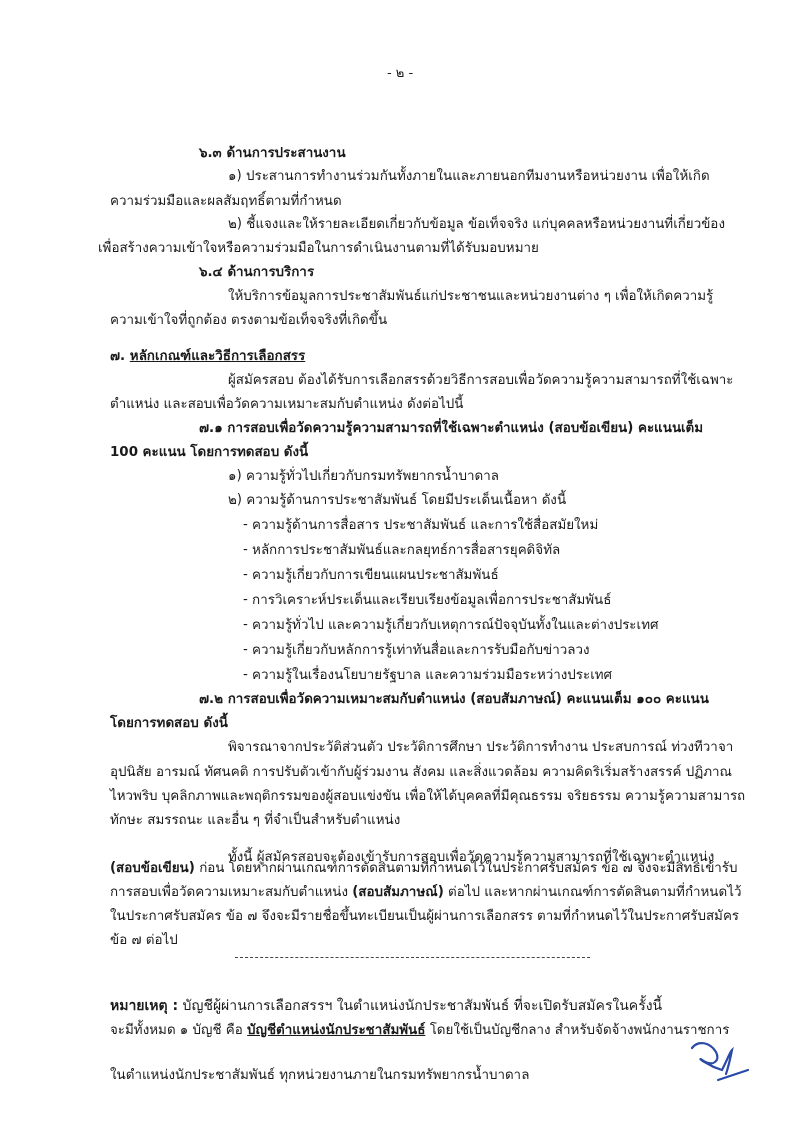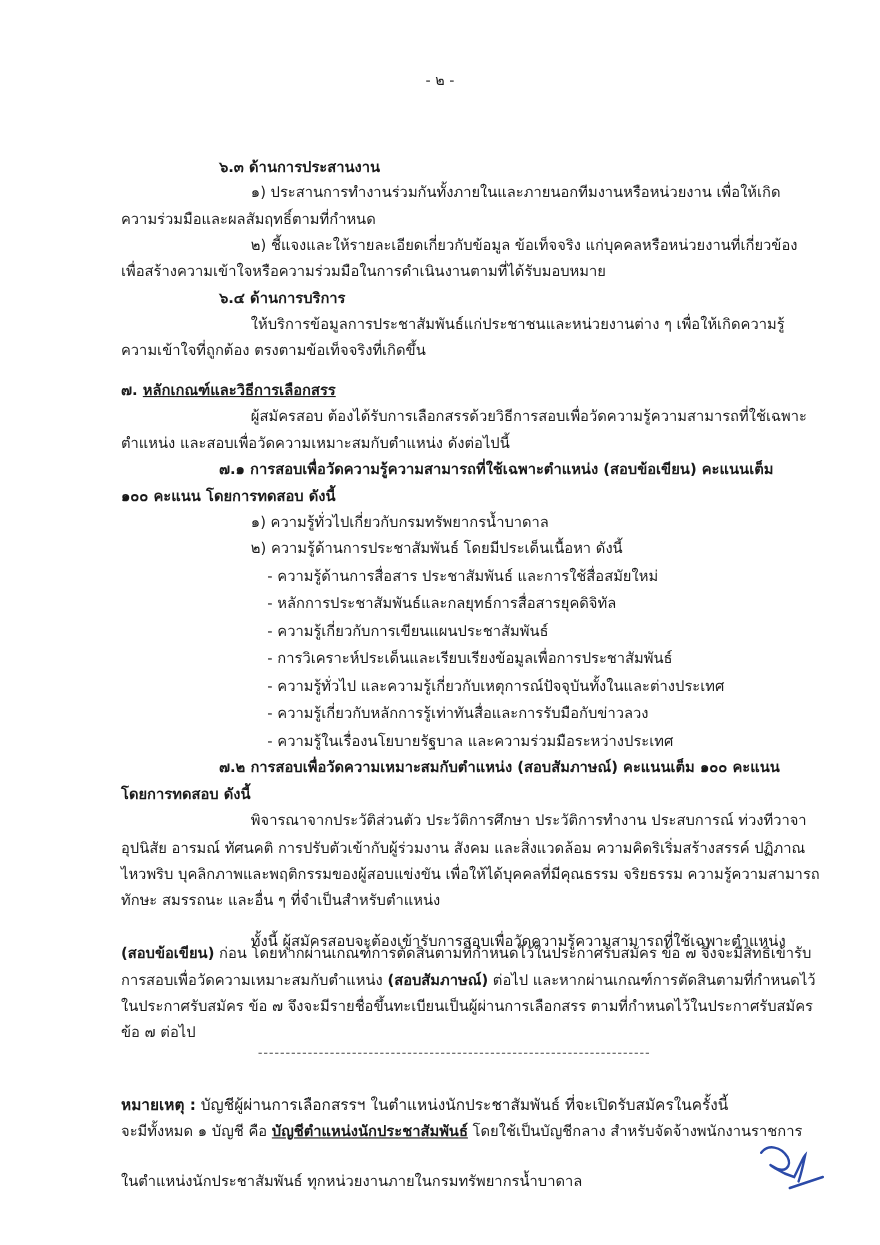--- a/index.html
+++ b/index.html
@@ -18,35 +18,35 @@
 </style>
 </head>
 <body>
 
 <div class="page-number">- ๒ -</div>
 
 <div class="line bold" style="left:199px; top:144px;">๖.๓ ด้านการประสานงาน</div>
 <div class="line" style="left:228px; top:167px;">๑) ประสานการทำงานร่วมกันทั้งภายในและภายนอกทีมงานหรือหน่วยงาน เพื่อให้เกิด</div>
 <div class="line" style="left:110px; top:192px;">ความร่วมมือและผลสัมฤทธิ์ตามที่กำหนด</div>
 <div class="line" style="left:228px; top:215px;">๒) ชี้แจงและให้รายละเอียดเกี่ยวกับข้อมูล ข้อเท็จจริง แก่บุคคลหรือหน่วยงานที่เกี่ยวข้อง</div>
-<div class="line" style="left:110px; top:239px;">เพื่อสร้างความเข้าใจหรือความร่วมมือในการดำเนินงานตามที่ได้รับมอบหมาย</div>
+<div class="line" style="left:98px; top:239px;">เพื่อสร้างความเข้าใจหรือความร่วมมือในการดำเนินงานตามที่ได้รับมอบหมาย</div>
 
 <div class="line bold" style="left:199px; top:263px;">๖.๔ ด้านการบริการ</div>
 <div class="line" style="left:228px; top:287px;">ให้บริการข้อมูลการประชาสัมพันธ์แก่ประชาชนและหน่วยงานต่าง ๆ เพื่อให้เกิดความรู้</div>
 <div class="line" style="left:110px; top:311px;">ความเข้าใจที่ถูกต้อง ตรงตามข้อเท็จจริงที่เกิดขึ้น</div>
 
 <div class="line bold" style="left:110px; top:347px;">
   <span>๗.</span>
   <span class="ul">หลักเกณฑ์และวิธีการเลือกสรร</span>
 </div>
 <div class="line" style="left:228px; top:371px;">ผู้สมัครสอบ ต้องได้รับการเลือกสรรด้วยวิธีการสอบเพื่อวัดความรู้ความสามารถที่ใช้เฉพาะ</div>
 <div class="line" style="left:110px; top:395px;">ตำแหน่ง และสอบเพื่อวัดความเหมาะสมกับตำแหน่ง ดังต่อไปนี้</div>
 
 <div class="line bold" style="left:199px; top:419px;">๗.๑ การสอบเพื่อวัดความรู้ความสามารถที่ใช้เฉพาะตำแหน่ง (สอบข้อเขียน) คะแนนเต็ม</div>
-<div class="line bold" style="left:110px; top:443px;">๑๐๐ คะแนน โดยการทดสอบ ดังนี้</div>
+<div class="line bold" style="left:110px; top:443px;">100 คะแนน โดยการทดสอบ ดังนี้</div>
 <div class="line" style="left:228px; top:467px;">๑) ความรู้ทั่วไปเกี่ยวกับกรมทรัพยากรน้ำบาดาล</div>
 <div class="line" style="left:228px; top:491px;">๒) ความรู้ด้านการประชาสัมพันธ์ โดยมีประเด็นเนื้อหา ดังนี้</div>
 <div class="line" style="left:243px; top:516px;">- ความรู้ด้านการสื่อสาร ประชาสัมพันธ์ และการใช้สื่อสมัยใหม่</div>
 <div class="line" style="left:243px; top:541px;">- หลักการประชาสัมพันธ์และกลยุทธ์การสื่อสารยุคดิจิทัล</div>
 <div class="line" style="left:243px; top:566px;">- ความรู้เกี่ยวกับการเขียนแผนประชาสัมพันธ์</div>
 <div class="line" style="left:243px; top:591px;">- การวิเคราะห์ประเด็นและเรียบเรียงข้อมูลเพื่อการประชาสัมพันธ์</div>
 <div class="line" style="left:243px; top:616px;">- ความรู้ทั่วไป และความรู้เกี่ยวกับเหตุการณ์ปัจจุบันทั้งในและต่างประเทศ</div>
 <div class="line" style="left:243px; top:641px;">- ความรู้เกี่ยวกับหลักการรู้เท่าทันสื่อและการรับมือกับข่าวลวง</div>
 <div class="line" style="left:243px; top:666px;">- ความรู้ในเรื่องนโยบายรัฐบาล และความร่วมมือระหว่างประเทศ</div>
 

